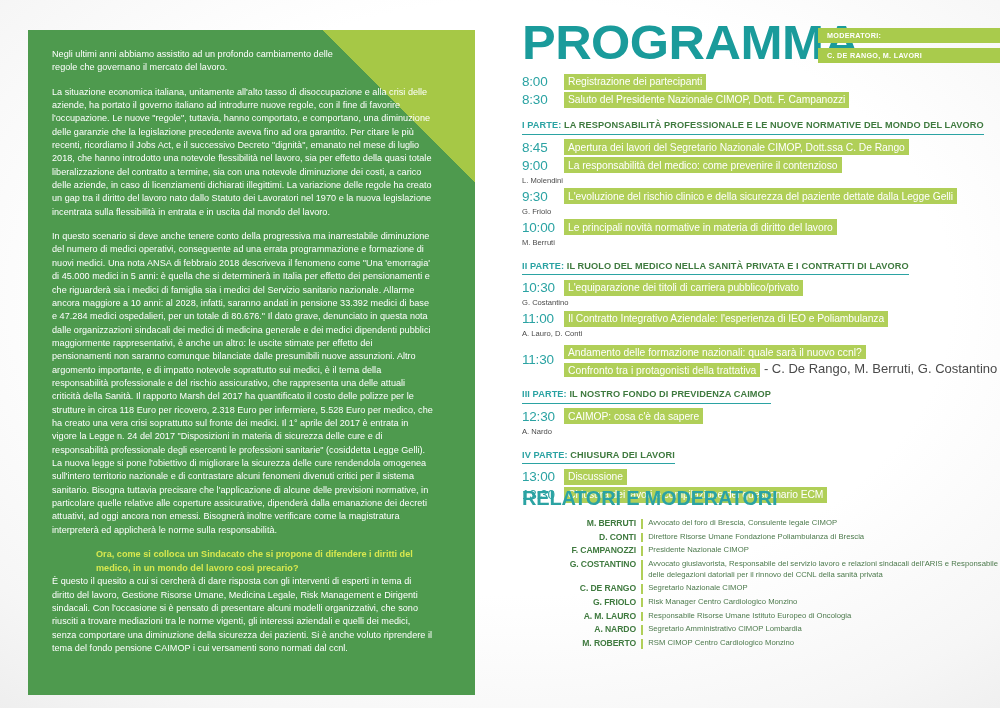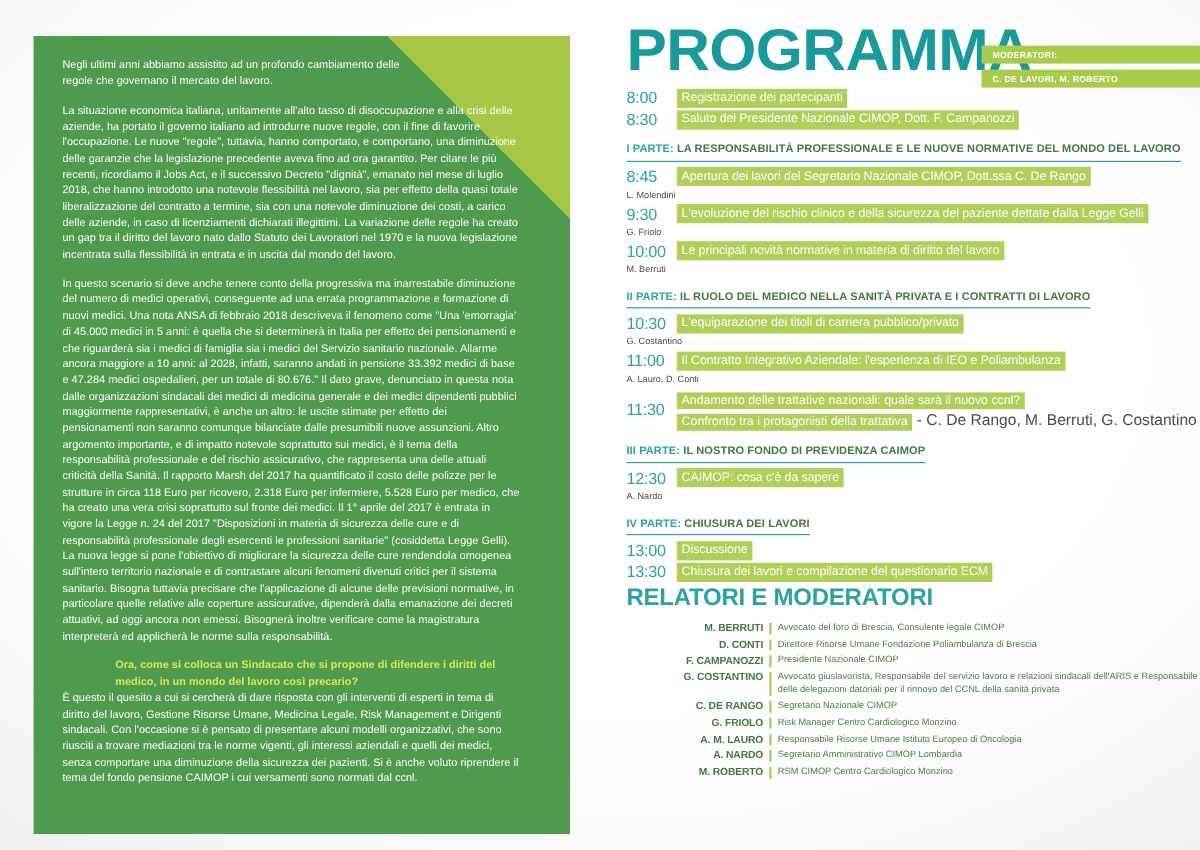--- a/index.html
+++ b/index.html
@@ -92,21 +92,21 @@
     letter-spacing: -0.5px;
     font-family: "Liberation Sans", sans-serif;
     transform: scaleX(1.03);
     transform-origin: left center;
   }
 
   
   #moderators {
     position: absolute;
     right: 0;
-    top: 38px;
+    top: 28px;
     width: 182px;
   }
   .mod-chip {
     background: #a9cb4c;
     color: #ffffff;
     font-size: 7.2px;
     font-weight: bold;
     letter-spacing: 0.3px;
     padding: 3px 0 3px 9px;
     margin-bottom: 5px;
@@ -251,48 +251,51 @@
       <p>È questo il quesito a cui si cercherà di dare risposta con gli interventi di esperti in tema di diritto del lavoro, Gestione Risorse Umane, Medicina Legale, Risk Management e Dirigenti sindacali. Con l'occasione si è pensato di presentare alcuni modelli organizzativi, che sono riusciti a trovare mediazioni tra le norme vigenti, gli interessi aziendali e quelli dei medici, senza comportare una diminuzione della sicurezza dei pazienti. Si è anche voluto riprendere il tema del fondo pensione CAIMOP i cui versamenti sono normati dal ccnl.</p>
     </div>
   </div>
 
   <div id="right-col">
 
     <div id="programma-title">PROGRAMMA</div>
 
     <div id="moderators">
       <div class="mod-chip">MODERATORI:</div>
-      <div class="mod-chip">C. DE LAVORI, M. ROBERTO</div>
+      <div class="mod-chip">C. DE RANGO, M. LAVORI</div>
     </div>
 
     <div id="schedule"><div class="row">
           <div class="time">8:00</div>
           <div class="title-hl">Registrazione dei partecipanti</div>
         </div><div class="row">
           <div class="time">8:30</div>
           <div class="title-hl">Saluto del Presidente Nazionale CIMOP, Dott. F. Campanozzi</div>
         </div><div class="part-header"><span class="part-no">I PARTE:</span><span class="part-txt"> LA RESPONSABILITÀ PROFESSIONALE E LE NUOVE NORMATIVE DEL MONDO DEL LAVORO</span></div><div class="row">
           <div class="time">8:45</div>
           <div class="title-hl">Apertura dei lavori del Segretario Nazionale CIMOP,  Dott.ssa C. De Rango</div>
+        </div><div class="row">
+          <div class="time">9:00</div>
+          <div class="title-hl">La responsabilità del medico: come prevenire il contenzioso</div>
         </div><div class="speaker">L. Molendini</div><div class="row">
           <div class="time">9:30</div>
           <div class="title-hl">L'evoluzione del rischio clinico e della sicurezza del paziente dettate dalla Legge Gelli</div>
         </div><div class="speaker">G. Friolo</div><div class="row">
           <div class="time">10:00</div>
           <div class="title-hl">Le principali novità normative in materia di diritto del lavoro</div>
         </div><div class="speaker">M. Berruti</div><div class="part-header"><span class="part-no">II PARTE:</span><span class="part-txt"> IL RUOLO DEL MEDICO NELLA SANITÀ PRIVATA E I CONTRATTI DI LAVORO</span></div><div class="row">
           <div class="time">10:30</div>
           <div class="title-hl">L'equiparazione dei titoli di carriera pubblico/privato</div>
         </div><div class="speaker">G. Costantino</div><div class="row">
           <div class="time">11:00</div>
           <div class="title-hl">Il Contratto Integrativo Aziendale: l'esperienza di IEO e Poliambulanza</div>
         </div><div class="speaker">A. Lauro, D. Conti</div><div class="row">
           <div class="time">11:30</div>
           <div class="title-wrap2">
-            <div><span class="ln">Andamento delle trattative nazionali: quale sarà il nuovo ccnl?</span></div>
+            <div><span class="ln">Andamento delle formazione nazionali: quale sarà il nuovo ccnl?</span></div>
             <div><span class="ln">Confronto tra i protagonisti della trattativa</span><span class="after-names"> - C. De Rango, M. Berruti, G. Costantino</span></div>
           </div>
         </div><div class="part-header"><span class="part-no">III PARTE:</span><span class="part-txt"> IL NOSTRO FONDO DI PREVIDENZA CAIMOP</span></div><div class="row">
           <div class="time">12:30</div>
           <div class="title-hl">CAIMOP: cosa c'è da sapere</div>
         </div><div class="speaker">A. Nardo</div><div class="part-header"><span class="part-no">IV PARTE:</span><span class="part-txt"> CHIUSURA DEI LAVORI</span></div><div class="row">
           <div class="time">13:00</div>
           <div class="title-hl">Discussione</div>
         </div><div class="row">
           <div class="time">13:30</div>

